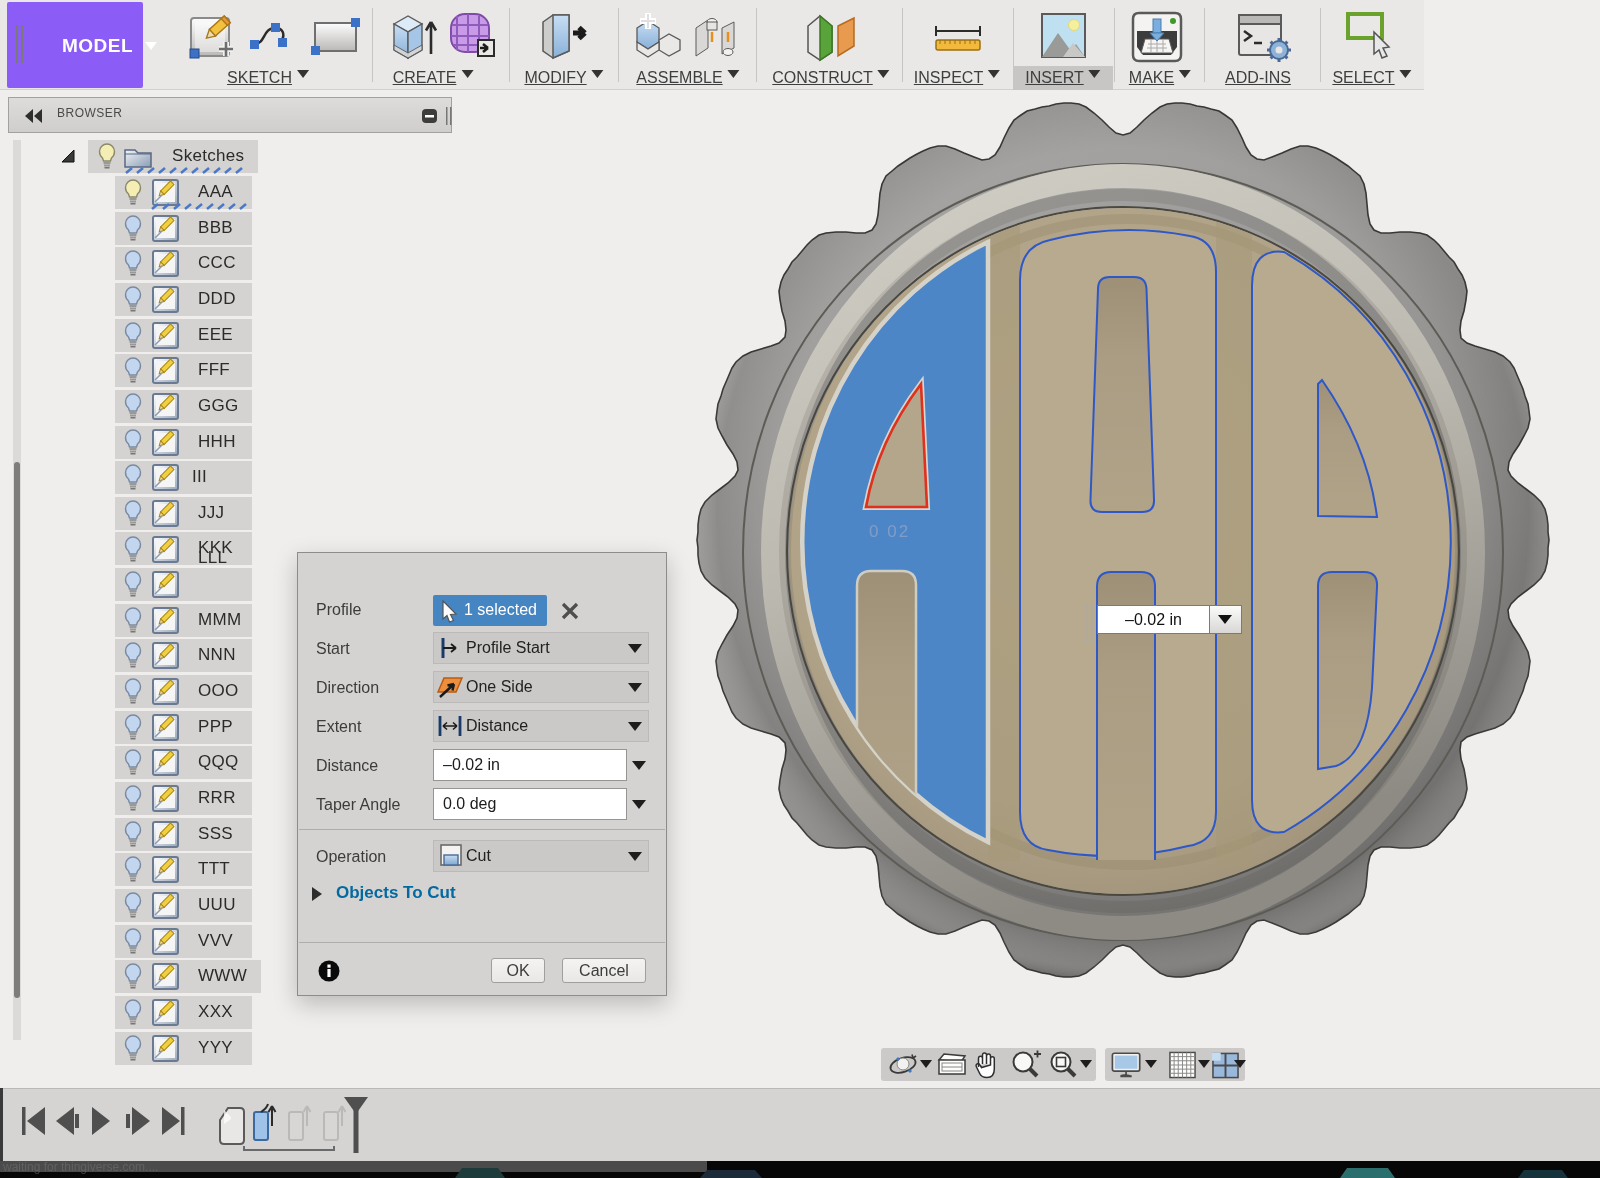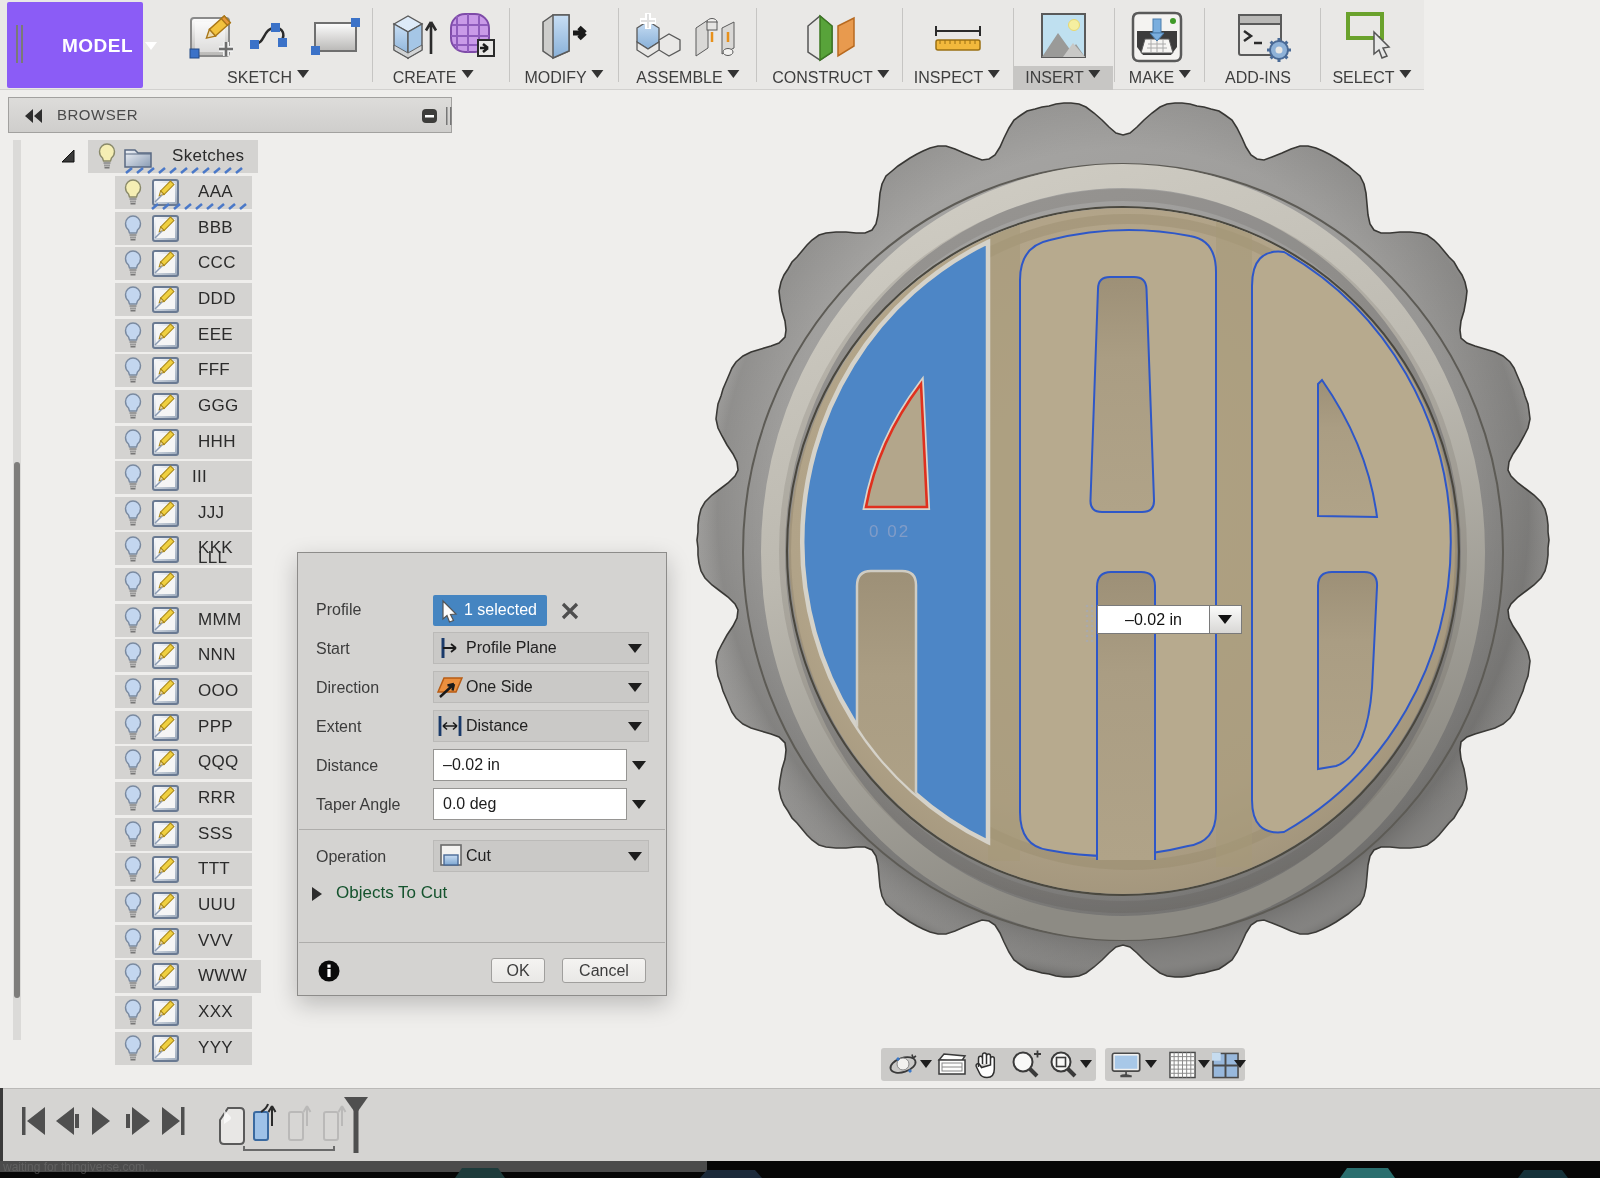--- a/index.html
+++ b/index.html
@@ -4,26 +4,26 @@
 html,body{width:1600px;height:1178px;overflow:hidden;}
 body{font-family:"Liberation Sans",sans-serif;background:#efeeec;position:relative;}
 .abs{position:absolute;}
 
 #toolbar{left:0;top:0;width:1424px;height:90px;background:#e9e8e6;border-bottom:1px solid #d2d1cf;}
 #modelbtn{left:7px;top:2px;width:136px;height:86px;background:#8b5cf6;border-radius:2px;}
 #modelbtn .grip{position:absolute;left:9px;top:23px;width:2px;height:38px;background:#7a7977;box-shadow:5px 0 0 #7a7977;}
 #modelbtn .txt{position:absolute;left:55px;top:33px;color:#fff;font-size:19px;font-weight:bold;letter-spacing:.5px;}
 #modelbtn .car{position:absolute;left:138px;top:40px;width:0;height:0;border:6.5px solid transparent;border-top:8.5px solid #fff;}
 .tbsep{top:8px;width:1px;height:74px;background:#c6c5c3;}
-.tblabel{top:69px;height:20px;font-size:16px;color:#3e3e3e;white-space:nowrap;transform:translateX(-50%);}
+.tblabel{top:69px;height:20px;font-size:16px;color:#3e3e3e;white-space:nowrap;transform:translateX(-50%);text-decoration:underline;}
 .tblabel .dar{display:inline-block;width:0;height:0;border:6px solid transparent;border-top:8px solid #333;vertical-align:-1px;margin-left:5px;}
 #insertpress{left:1013px;top:66px;width:100px;height:24px;background:#c7c6c4;}
 
 #bheader{left:8px;top:97px;width:444px;height:36px;background:linear-gradient(#dddcda,#cfcecc);border:1px solid #a2a19f;}
-#bheader .tt{position:absolute;left:48px;top:8px;font-size:15px;color:#4a4a4a;letter-spacing:.5px;}
+#bheader .tt{position:absolute;left:48px;top:8px;font-size:12px;color:#4a4a4a;letter-spacing:.5px;}
 .treerow{height:33px;background:#d4d3d1;}
 .rowtxt{font-size:17px;color:#2b2b2b;position:absolute;top:6px;letter-spacing:0.3px;}
 #scrolltrack{left:13px;top:140px;width:8px;height:900px;background:#dbdad8;}
 #scrollthumb{left:14px;top:462px;width:6px;height:536px;background:#7e7d7b;border-radius:3px;}
 
 #dialog{left:297px;top:552px;width:370px;height:444px;background:#d4d3d1;border:1px solid #8d8c8a;box-shadow:0 8px 22px rgba(0,0,0,0.22);}
 #dlgtitle{position:absolute;left:0;top:0;width:100%;height:33px;border-bottom:1px solid #b0afad;}
 #dlgtitle .tt{position:absolute;left:39px;top:8px;font-size:15px;color:#4e4e4e;letter-spacing:.6px;}
 .dlabel{position:absolute;left:18px;font-size:16px;color:#3c3c3c;}
 .ddrop{position:absolute;left:135px;width:216px;height:32px;background:#cac9c7;border:1px solid #bbbab8;}
@@ -749,21 +749,21 @@
     <div class="dlabel" style="top:295px">Operation</div>
     <div style="position:absolute;left:135px;top:42px;width:114px;height:31px;background:#4585c1;border-radius:2px;"></div>
     <svg style="position:absolute;left:142px;top:46px" width="20" height="24">
       <polygon points="3,2 16,15 10.5,15.5 13.5,21.5 9.5,23 7,16.5 3,20" fill="#fdfdfd" stroke="#555" stroke-width="1.2"></polygon>
     </svg>
     <div style="position:absolute;left:166px;top:48px;font-size:16px;color:#fff;">1 selected</div>
     <svg style="position:absolute;left:263px;top:49px" width="18" height="18">
       <path d="M2,2 L16,16 M16,2 L2,16" stroke="#4e4e4e" stroke-width="3.2"></path>
     </svg>
     <div class="ddrop" style="top:79px">
-      <div class="dtxt">Profile Plane</div>
+      <div class="dtxt">Profile Start</div>
     </div>
     <svg style="position:absolute;left:141px;top:84px" width="24" height="22">
       <path d="M4,1 v20" stroke="#1a3a6a" stroke-width="3"></path>
       <path d="M4,11 h13 M17,11 l-5,-4 M17,11 l-5,4" stroke="#1b1b1b" stroke-width="1.8" fill="none"></path>
     </svg>
     <div class="dar2" style="left:330px;top:91px"></div>
     <div class="ddrop" style="top:118px">
       <div class="dtxt">One Side</div>
     </div>
     <svg style="position:absolute;left:139px;top:122px" width="26" height="25">
@@ -794,21 +794,21 @@
           <stop offset="1" stop-color="#7fa8d2"></stop>
         </linearGradient>
       </defs>
       <rect x="2" y="2" width="20" height="20" fill="#f4f3f1" stroke="#6a6a6a" stroke-width="1.6"></rect>
       <rect x="5" y="12" width="14" height="10" fill="url(#gcut)" stroke="#4a6a96" stroke-width="1.4"></rect>
     </svg>
     <div class="dar2" style="left:330px;top:299px"></div>
     <svg style="position:absolute;left:13px;top:333px" width="12" height="16">
       <polygon points="1,1 11,8 1,15" fill="#2d2d2d"></polygon>
     </svg>
-    <div style="position:absolute;left:38px;top:330px;font-size:17px;font-weight:normal;color:#14532d;">Objects To Cut</div>
+    <div style="position:absolute;left:38px;top:330px;font-size:17px;font-weight:bold;color:#0369a1;">Objects To Cut</div>
     <div style="position:absolute;left:1px;top:389px;width:366px;height:1px;background:#aeadab"></div>
     <svg style="position:absolute;left:20px;top:407px" width="22" height="22">
       <circle cx="11" cy="11" r="10.5" fill="#0a0a0a"></circle>
       <rect x="9.4" y="9" width="3.2" height="8" fill="#fff"></rect>
       <rect x="9.4" y="4.5" width="3.2" height="3.2" fill="#fff"></rect>
     </svg>
     <div class="dbtn" style="left:193px;width:54px;">OK</div>
     <div class="dbtn" style="left:264px;width:84px;">Cancel</div>
   </div>
 <svg class="abs" style="left:1084px;top:602px" width="10" height="40">

